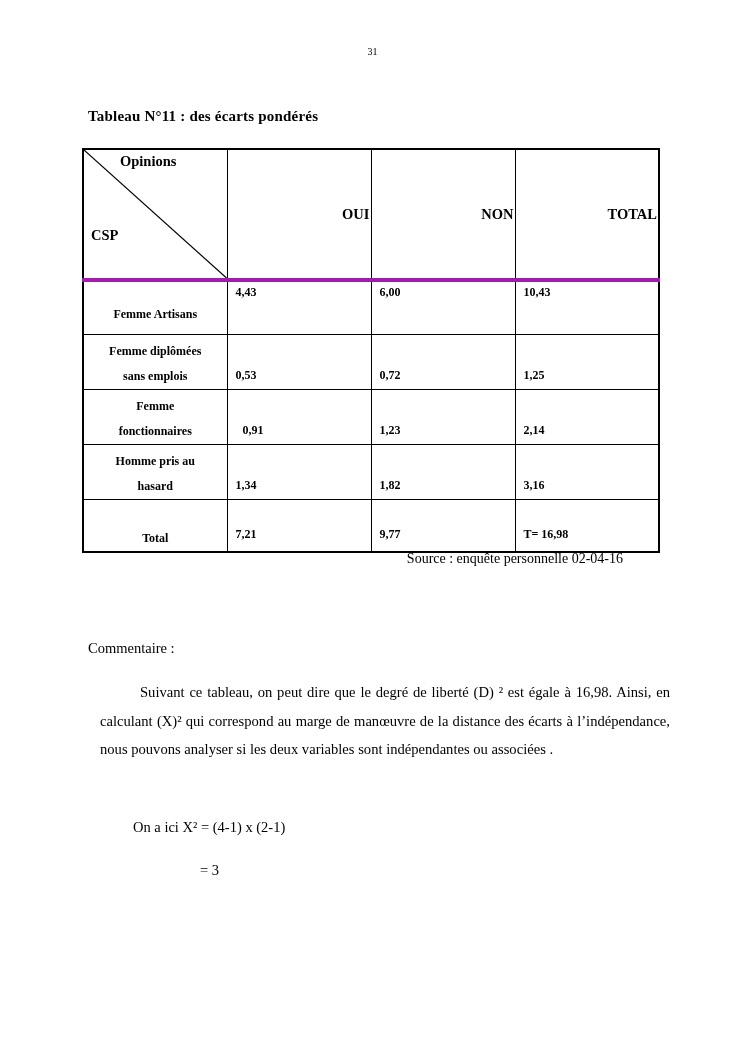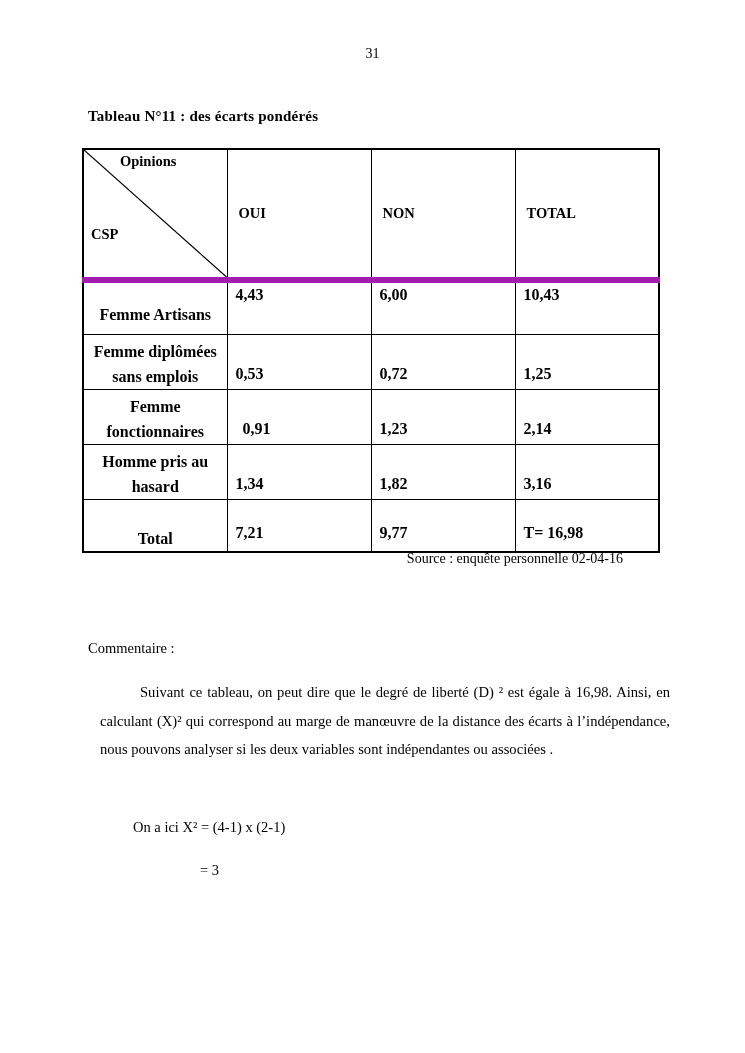--- a/index.html
+++ b/index.html
@@ -10,48 +10,48 @@
     margin: 0 auto;
     background: #ffffff;
     color: #000000;
     font-family: "Liberation Serif", serif;
     overflow: hidden;
   }
   .page-number {
     position: absolute;
     top: 46px; left: 0; right: 0;
     text-align: center;
-    font-size: 14px;
+    font-size: 10px;
   }
   .title {
     position: absolute;
     left: 88px; top: 108px;
     font-size: 15px;
     font-weight: bold;
     letter-spacing: 0.2px;
   }
   table.doc-table {
     position: absolute;
     left: 82px; top: 148px;
     width: 576px;
     border-collapse: collapse;
     table-layout: fixed;
     border: 2px solid #000;
     font-weight: bold;
   }
   .doc-table col { width: 144px; }
   .doc-table th, .doc-table td {
     border: 1px solid #000;
-    font-size: 16px;
+    font-size: 12px;
     overflow: hidden;
   }
   .doc-table thead tr { height: 131px; }
   .doc-table thead th {
-    border-bottom: 6px solid #a21caf;
-    text-align: left;
+    border-bottom: 4px solid #a21caf;
+    text-align: right;
     vertical-align: middle;
     padding-left: 11px;
     font-size: 14.5px;
   }
   .doc-table th.corner { position: relative; padding: 0; }
   .corner-svg { position: absolute; top: 0; left: 0; width: 100%; height: 100%; display: block; }
   .corner .op  { position: absolute; top: 3px;  left: 36px; }
   .corner .csp { position: absolute; bottom: 34px; left: 7px; }
 
   .doc-table tbody tr.r0, .doc-table tbody tr.r1 { height: 54px; }

